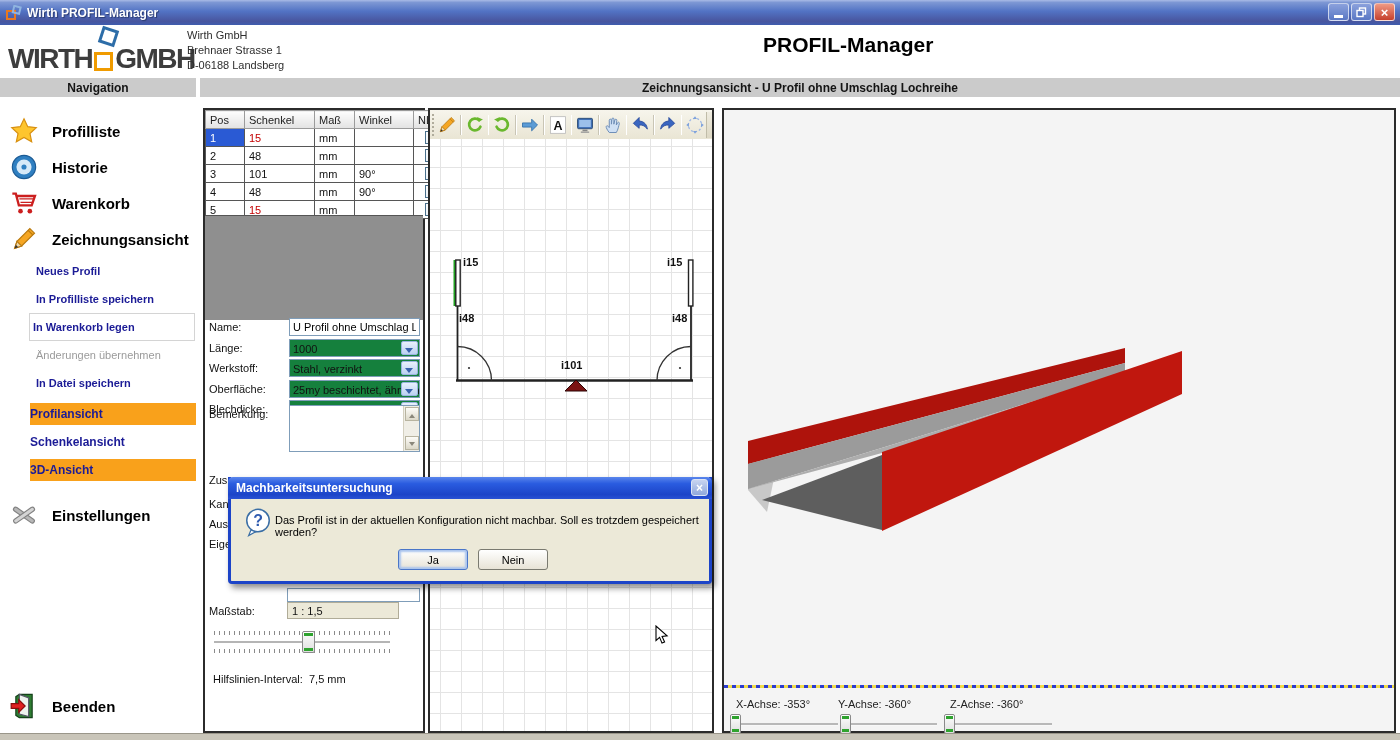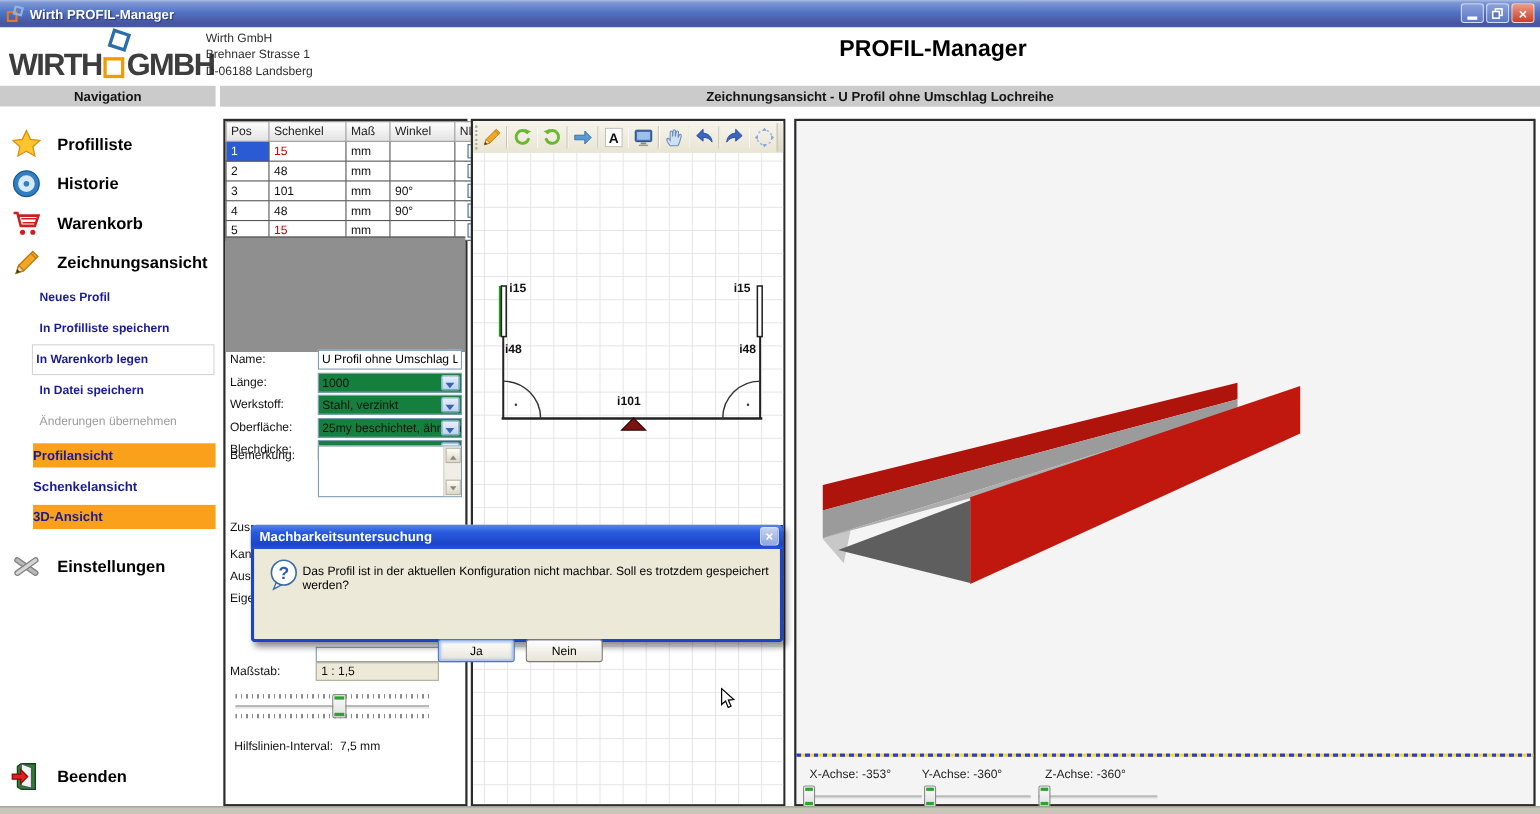--- a/index.html
+++ b/index.html
@@ -130,21 +130,21 @@
     box-shadow:3px 4px 6px rgba(0,0,0,.45);}
   .dlg-title{position:absolute;left:-3px;right:-3px;top:0;height:22px;border-radius:5px 5px 0 0;
     background:linear-gradient(180deg,#5a86ec 0%,#2a5ce0 30%,#1c44c8 80%,#2a52d4 100%);
     display:flex;align-items:center;color:#fff;font-weight:bold;font-size:12px;padding-left:8px;box-sizing:border-box;}
   .dlg-close{position:absolute;right:4px;top:2px;width:17px;height:17px;border-radius:3px;border:1px solid #dce4f4;
     background:linear-gradient(#c8d4f0,#90a8dc);color:#fff;font-size:12px;font-weight:bold;
     display:flex;align-items:center;justify-content:center;box-sizing:border-box;}
   .dlg-icon{position:absolute;left:12px;top:30px;width:30px;height:30px;}
   .dlg-msg{position:absolute;left:44px;top:37px;width:430px;font-size:11px;color:#000;}
   .dlg-btn{position:absolute;top:72px;width:70px;height:21px;border:1px solid #7a7a70;border-radius:3px;
-    background:linear-gradient(#ffffff,#e7e3d6);font-family:inherit;font-size:11px;color:#000;margin-top:32px;}
+    background:linear-gradient(#ffffff,#e7e3d6);font-family:inherit;font-size:11px;color:#000;}
   .dlg-btn.focused{border-color:#4a76c8;box-shadow:inset 0 0 2px 2px #aac4ee;}
   .dlg-btn-ja{left:167px;} .dlg-btn-nein{left:247px;}
 
   .bottomstrip{position:absolute;left:0;top:733px;width:1400px;height:7px;background:#c9c5b9;border-top:1px solid #9a968a;}
 </style>
 </head>
 <body>
 
 <div id="app">
 
@@ -221,25 +221,25 @@
       </div>
       <div class="sb-item sb-sub">
         <span class="sb-label">Neues Profil</span>
       </div>
       <div class="sb-item sb-sub">
         <span class="sb-label">In Profilliste speichern</span>
       </div>
       <div class="sb-item sb-sub focus-box">
         <span class="sb-label">In Warenkorb legen</span>
       </div>
+      <div class="sb-item sb-sub disabled">
+        <span class="sb-label">Änderungen übernehmen</span>
+      </div>
       <div class="sb-item sb-sub">
         <span class="sb-label">In Datei speichern</span>
-      </div>
-      <div class="sb-item sb-sub disabled">
-        <span class="sb-label">Änderungen übernehmen</span>
       </div>
       <div class="sb-item sb-view active">
         <span class="sb-label">Profilansicht</span>
       </div>
       <div class="sb-item sb-view">
         <span class="sb-label">Schenkelansicht</span>
       </div>
       <div class="sb-item sb-view active">
         <span class="sb-label">3D-Ansicht</span>
       </div>

